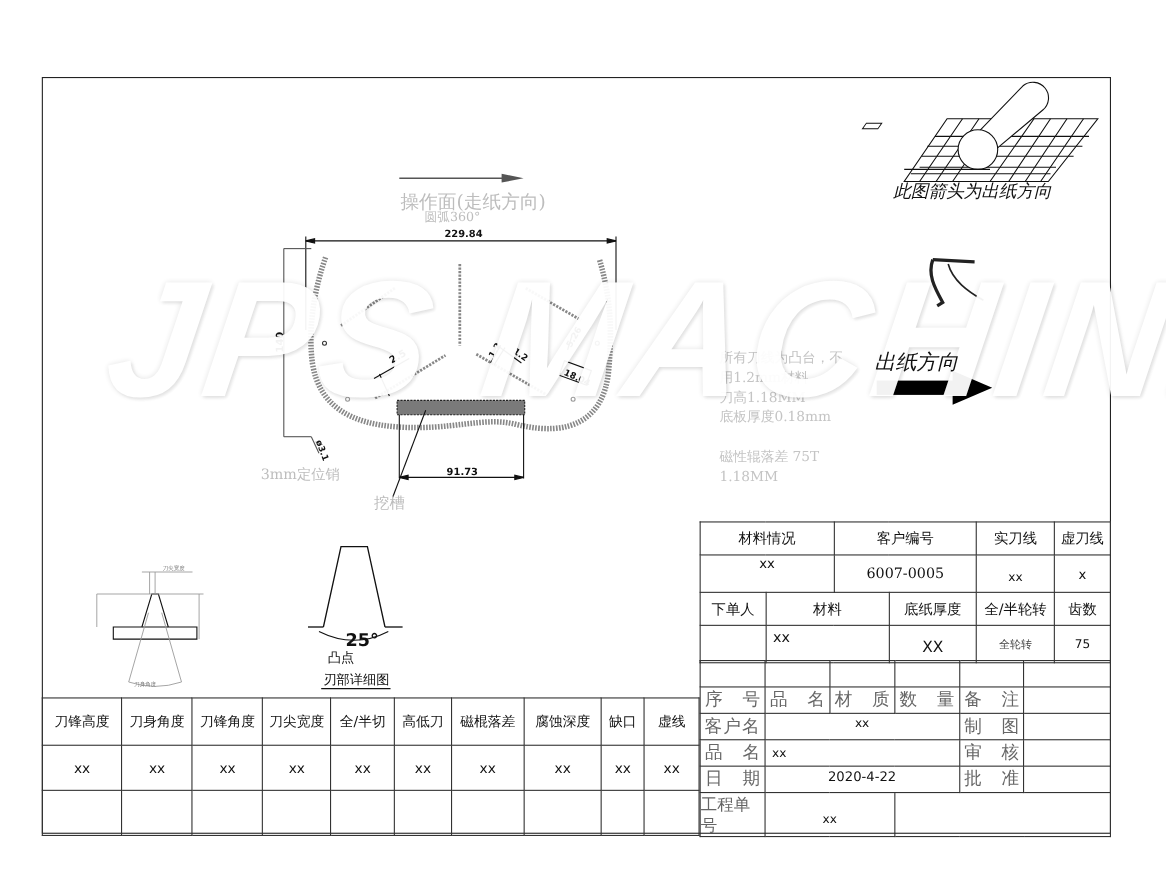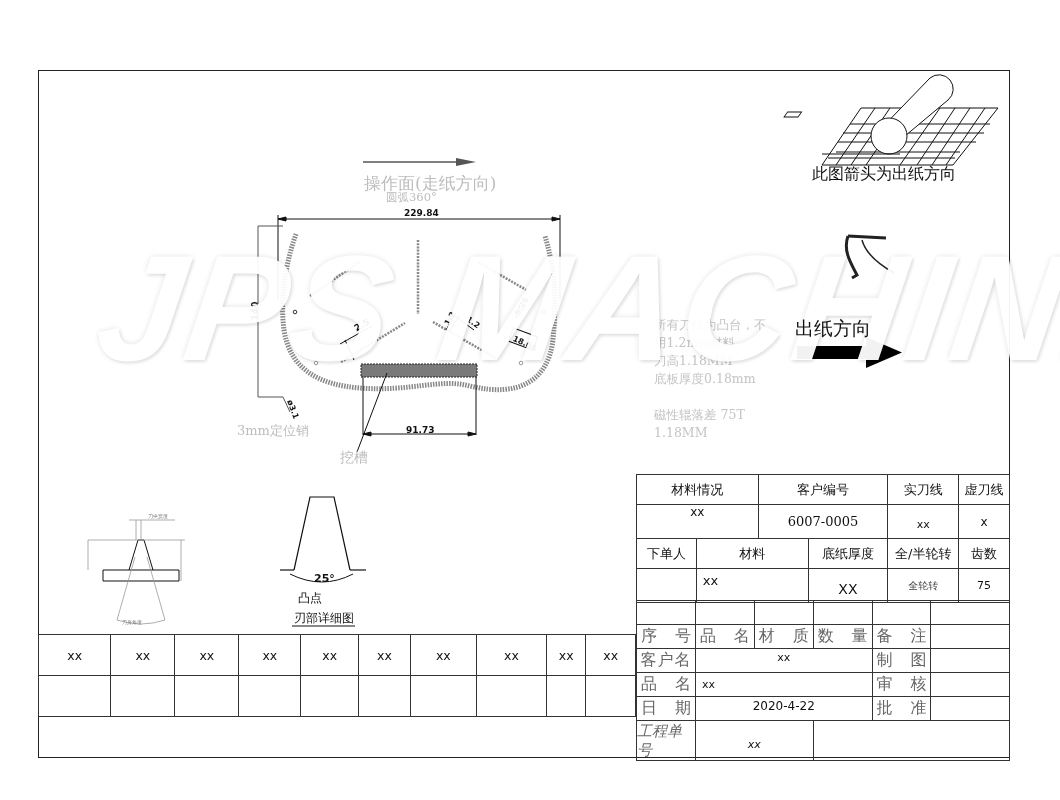--- a/index.html
+++ b/index.html
@@ -4,21 +4,21 @@
 <style>
   html, body { margin:0; padding:0; background:#ffffff; }
   body { width:1060px; height:800px; position:relative; overflow:hidden; font-family:"DejaVu Sans", sans-serif; color:#111; }
   .frame { position:absolute; left:38px; top:70px; width:972px; height:688px; border:1.5px solid #222; box-sizing:border-box; }
   .abs { position:absolute; }
   .watermark { position:absolute; left:100px; top:222px; font-family:"Liberation Sans", sans-serif; font-size:150px; font-style:italic; font-weight:bold; letter-spacing:4px; color:#fff; text-shadow:0 0 6px rgba(0,0,0,0.12), 2px 2px 3px rgba(0,0,0,0.08); transform:skewX(-8deg); opacity:0.95; white-space:nowrap; pointer-events:none; z-index:5; }
   .faint { color:#bdbdbd; font-family:"DejaVu Serif", serif; }
   .drawing-svg { position:absolute; left:0; top:0; z-index:2; }
   .notes { position:absolute; left:654px; top:316px; font-family:"DejaVu Serif", serif; font-size:12.5px; line-height:18px; color:#c4c4c4; z-index:3; }
   .notes div { white-space:nowrap; }
-  .big-label { position:absolute; font-family:"DejaVu Sans", sans-serif; color:#111; z-index:6; }
+  .big-label { position:absolute; font-family:"DejaVu Sans", sans-serif; color:#111; z-index:6;font-style:italic; }
   table { border-collapse:collapse; position:absolute; z-index:4; background:transparent; }
   td { border:1px solid #333; padding:0; text-align:center; vertical-align:middle; font-size:12.5px; }
   .t-spec td { height:40px; }
   .t-spec .hdr td { height:42px; }
   .t-info td { font-size:13px; }
   .serif { font-family:"DejaVu Serif", serif; }
   .gray { color:#777; }
   .small { font-size:9px; }
   .spread { display:flex; justify-content:space-between; padding:0 4px; font-family:"DejaVu Serif", serif; color:#666; font-size:16px; }
 </style>
@@ -163,40 +163,52 @@
   <div>用1.2mm材料</div>
   <div>刀高1.18MM</div>
   <div>底板厚度0.18mm</div>
   <div style="height:18px;"></div>
   <div>磁性辊落差   75T</div>
   <div>1.18MM</div>
 </div>
 
 <div class="big-label" style="left:795px; top:316px; font-size:19px;">出纸方向</div>
 
-<div class="abs" style="left:314px; top:572px; font-size:11px; font-weight:bold; z-index:3;">25°</div>
+<div class="abs" style="left:314px; top:572px; font-size:16px; font-weight:bold; z-index:3;">25°</div>
 <div class="abs serif" style="left:298px; top:590px; font-size:12px; z-index:3;text-align:center;">凸点</div>
 <div class="abs serif" style="left:294px; top:610px; font-size:12px; z-index:3;">刃部详细图</div>
 <div class="abs gray" style="left:148px; top:513px; font-size:5px; z-index:3;">刀尖宽度</div>
 <div class="abs gray" style="left:122px; top:619px; font-size:5px; z-index:3;">刀身角度</div>
 
 <table class="t-spec" style="left:38px; top:634px; width:598px;">
   <colgroup>
     <col style="width:70px">
       <col style="width:62px">
       <col style="width:62px">
       <col style="width:60px">
       <col style="width:56px">
       <col style="width:50px">
       <col style="width:64px">
       <col style="width:68px">
       <col style="width:38px">
       <col style="width:48px">
   </colgroup>
   <tbody>
+      <tr class="hdr">
+    <td>刀锋高度</td>
+    <td>刀身角度</td>
+    <td>刀锋角度</td>
+    <td>刀尖宽度</td>
+    <td>全/半切</td>
+    <td>高低刀</td>
+    <td>磁棍落差</td>
+    <td>腐蚀深度</td>
+    <td>缺口</td>
+    <td>虚线</td>
+  </tr>
   <tr>
     <td>xx</td>
     <td>xx</td>
     <td>xx</td>
     <td>xx</td>
     <td>xx</td>
     <td>xx</td>
     <td>xx</td>
     <td>xx</td>
     <td>xx</td>
@@ -343,19 +355,19 @@
         </td>
     <td colspan="3" style="vertical-align:top; font-size:12px; padding-top:2px;">2020-4-22</td>
     <td>
           <div class="spread">
             <span>批</span>
             <span>准</span>
           </div>
         </td>
     <td></td>
   </tr>
-  <tr style="height:40px;font-style:italic;">
+  <tr style="height:40px;">
     <td class="serif" style="color:#666; font-size:15px; text-align:left; padding-left:0;">工程单号</td>
     <td colspan="2" style="font-size:11px; padding-top:8px;">xx</td>
     <td colspan="3"></td>
   </tr>
 </tbody>
   </table>
 
 </body></html>

